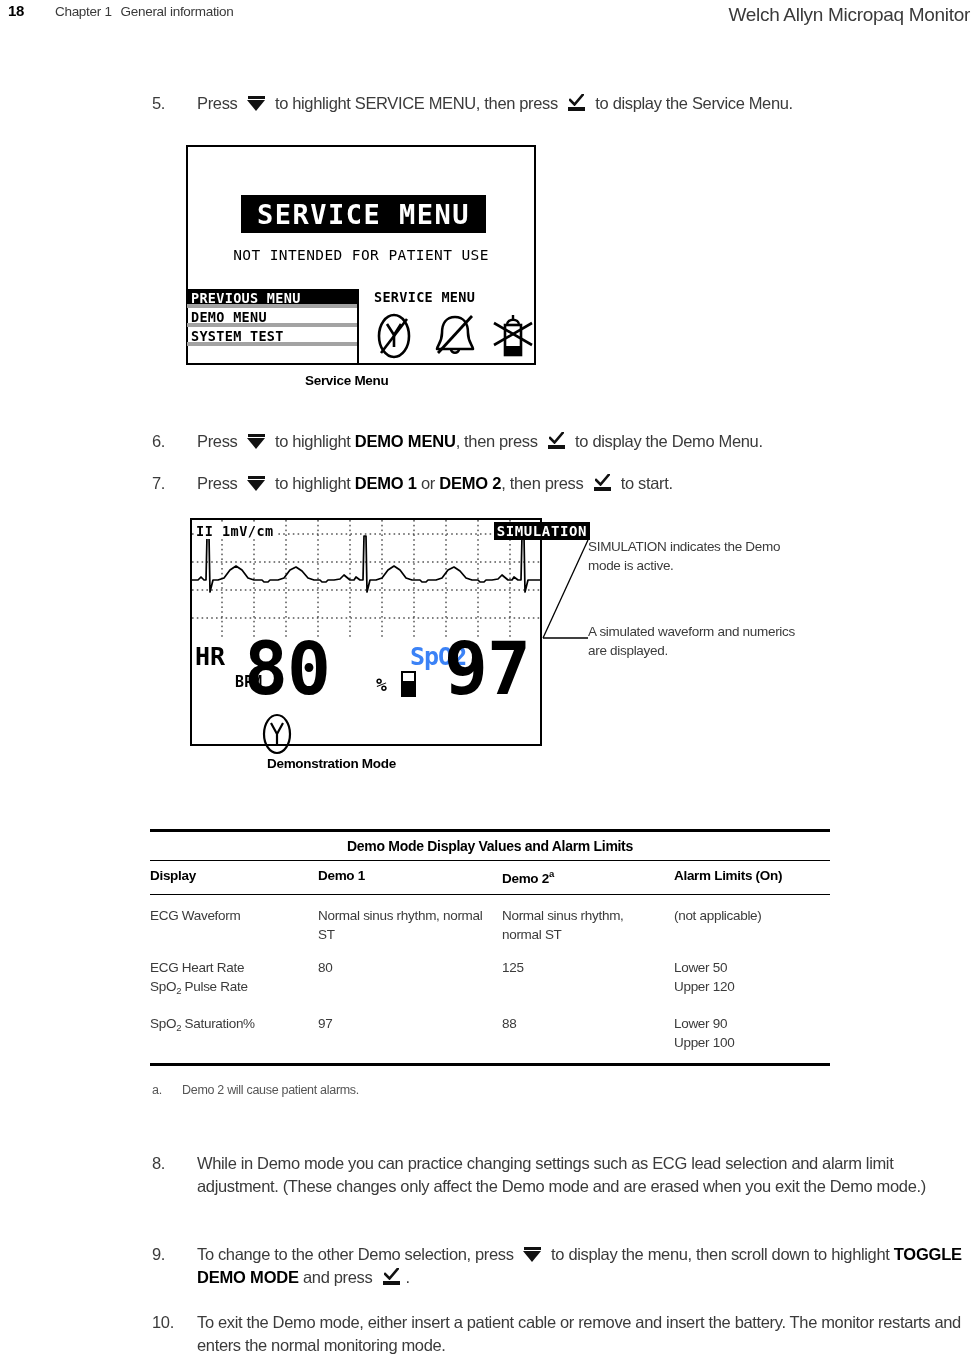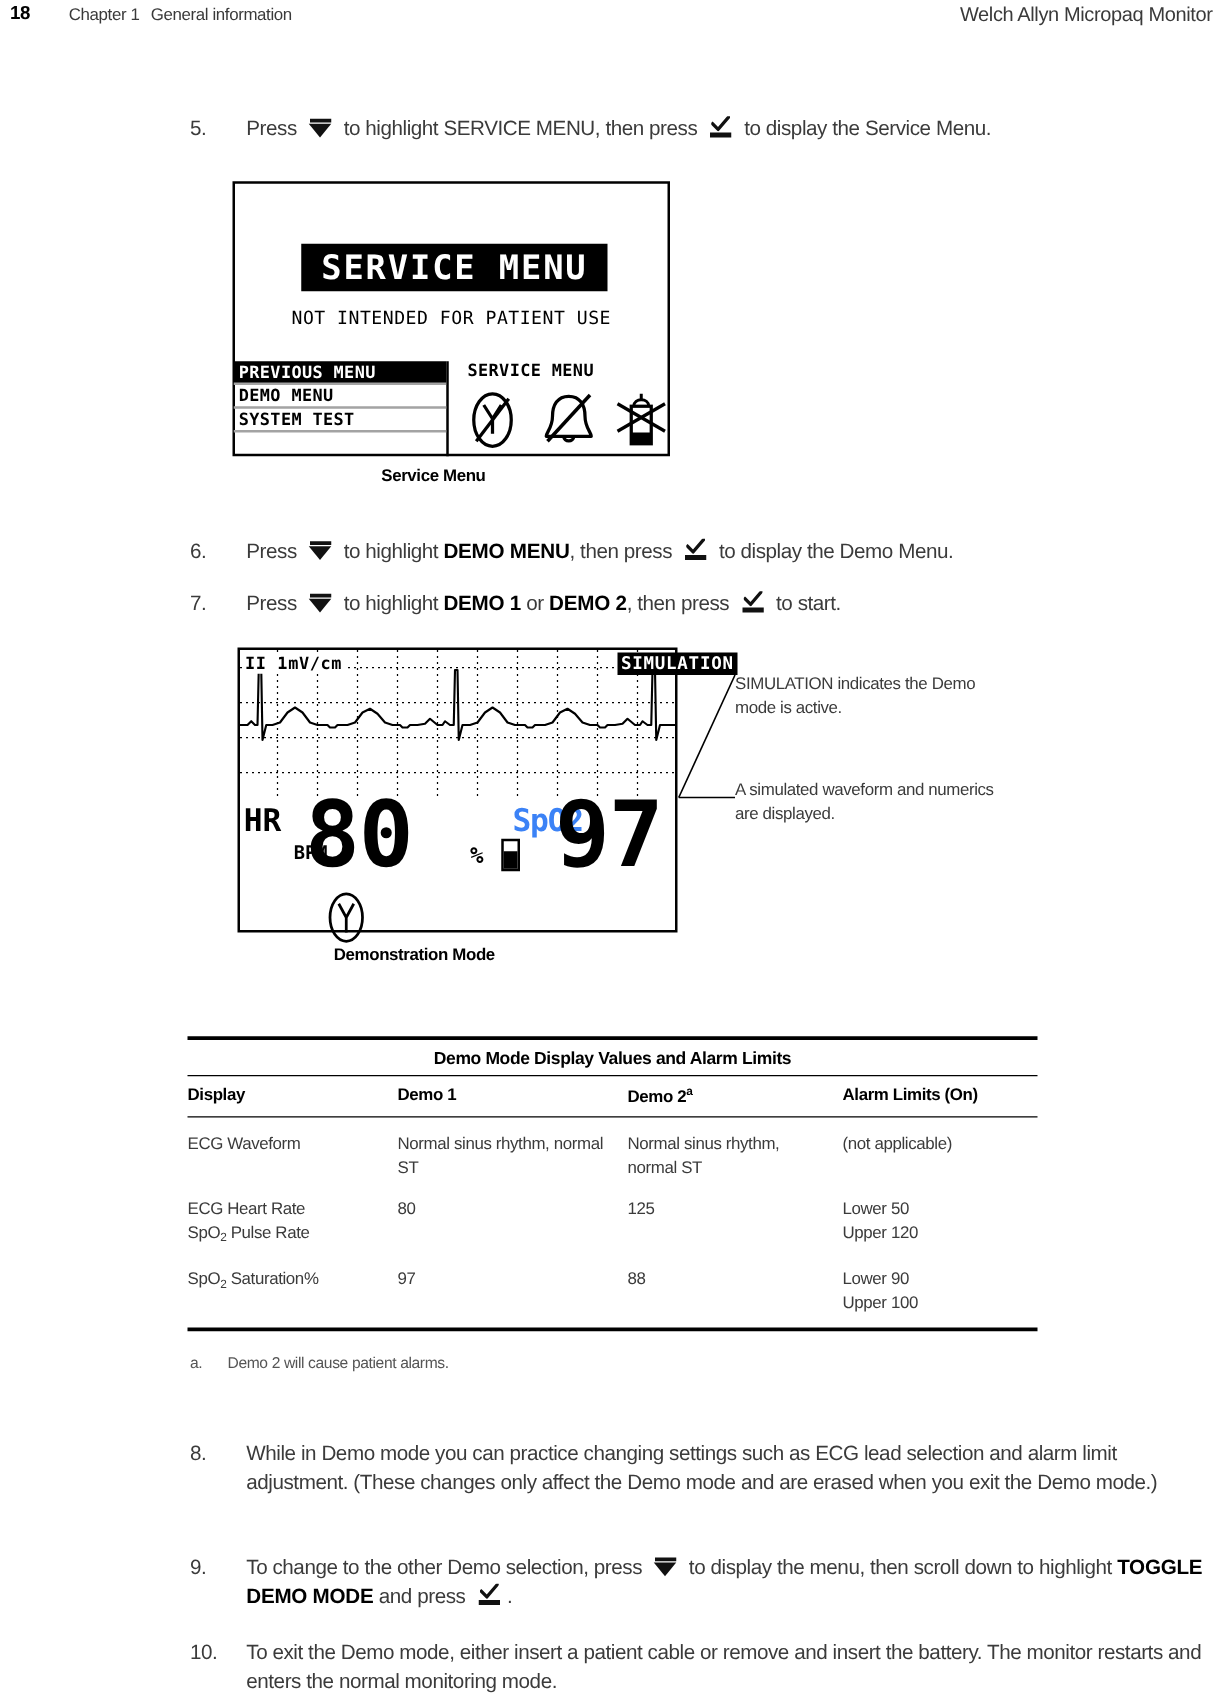--- a/index.html
+++ b/index.html
@@ -23,21 +23,21 @@
     font-size: 15px; font-weight: bold; color: #000;
     letter-spacing: -0.4px;
   }
   .hdr-chapter {
     position: absolute; left: 55px; top: 4px;
     font-size: 13.5px; color: #3a3a3a; letter-spacing: -0.3px;
   }
   .hdr-chapter .ch-gap { display:inline-block; width:9px; }
   .hdr-doc-title {
     position: absolute; right: 2px; top: 4px;
-    font-size: 16px; color: #3a3a3a; letter-spacing: -0.3px;
+    font-size: 19px; color: #3a3a3a; letter-spacing: -0.3px;
     white-space: nowrap;
   }
 
   
   .content { position: absolute; left: 0; top: 0; width: 972px; }
 
   .step {
     position: absolute;
     font-size: 16.5px;
     color: #3b3b3b;
@@ -103,21 +103,21 @@
   }
   .svc-list {
     position:absolute; left:-1px; top:142px; width:172px; height:76px;
     border-right:2px solid #000;
   }
   .svc-list .row {
     height:19px; line-height:19px;
     font-family:"DejaVu Sans Mono", monospace;
     font-size:13.5px; font-weight:bold; color:#000;
     padding-left:4px; letter-spacing:0.3px;
-    border-bottom:2px solid #a3a3a3;
+    border-bottom:4px solid #a3a3a3;
     white-space:nowrap;
   }
   .svc-list .row.sel { background:#000; color:#fff; }
   .svc-list .row.blank { border-bottom:none; }
   .svc-right-label {
     position:absolute; left:186px; top:142px;
     font-family:"DejaVu Sans Mono", monospace;
     font-size:13.5px; font-weight:bold; color:#000; letter-spacing:0.3px;
   }
   .svc-icons { position:absolute; left:184px; top:164px; width:160px; height:52px; }

